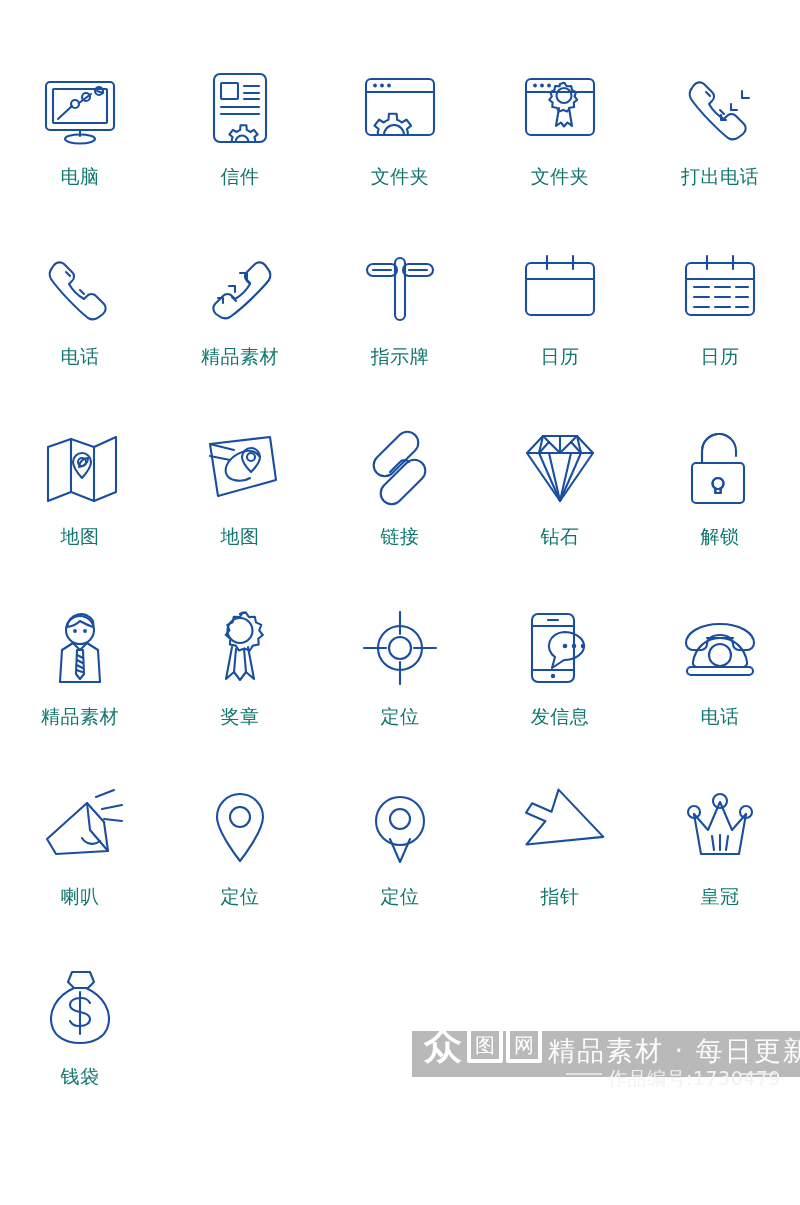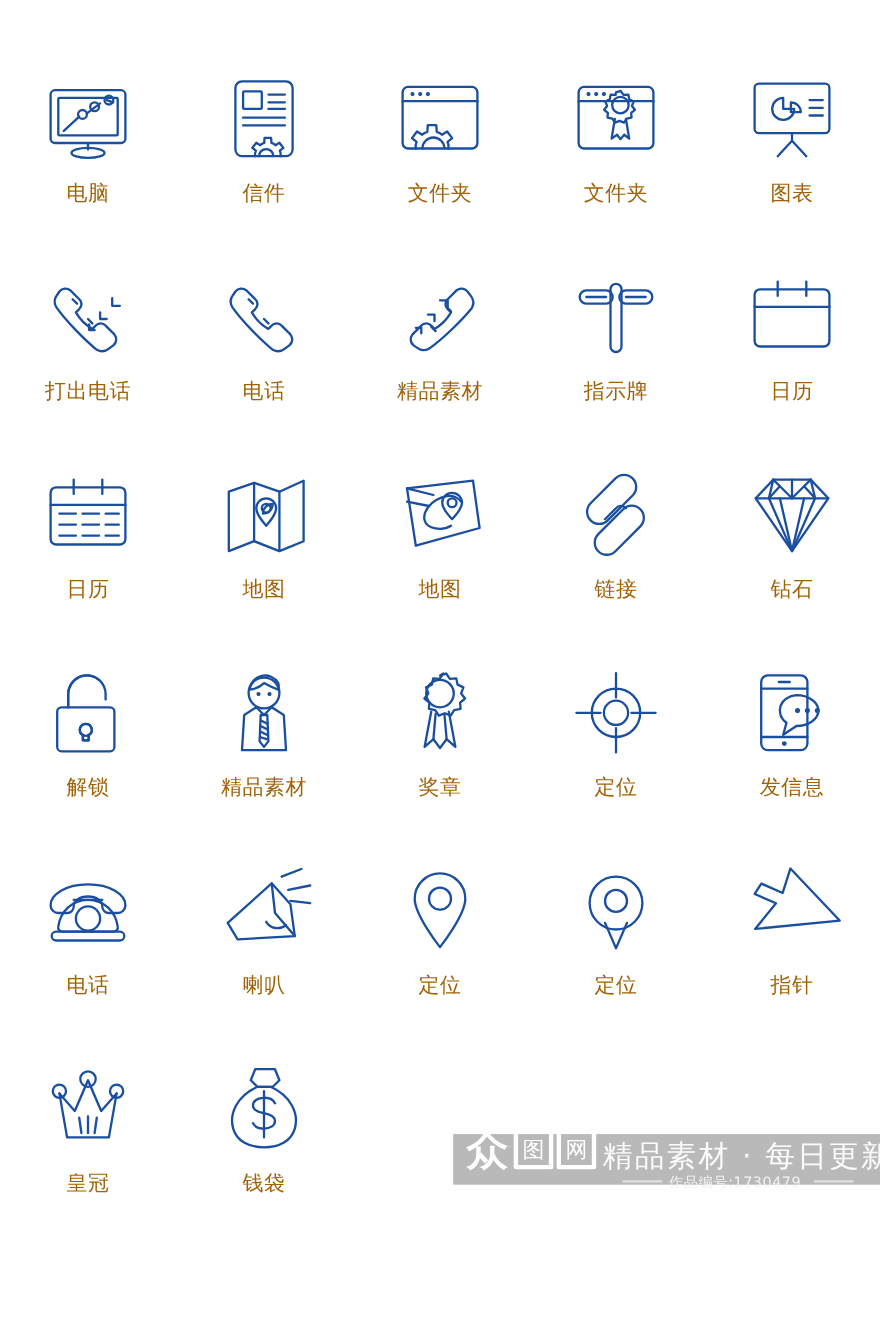--- a/index.html
+++ b/index.html
@@ -56,21 +56,21 @@
     vector-effect: non-scaling-stroke;
   }
   .glyph svg .fl {
     fill: #1a4fa0;
     stroke: none;
   }
   .label {
     margin-top: 12px;
     font-size: 19px;
     line-height: 1.1;
-    color: #a16207;
+    color: #0f766e;
     letter-spacing: 0.5px;
     white-space: nowrap;
     font-family: "DejaVu Sans", "Liberation Sans", sans-serif;
   }
 
   
   .wm-band {
     position: absolute;
     left: 412px;
     top: 1031px;
@@ -125,21 +125,21 @@
     letter-spacing: 2px;
     font-family: "DejaVu Sans", "Liberation Sans", sans-serif;
     white-space: nowrap;
     opacity: 0.95;
   }
   .wm-code {
     position: absolute;
     left: 608px;
     top: 1066px;
     color: #f2f2f2;
-    font-size: 13px;
+    font-size: 19px;
     letter-spacing: 0.5px;
     font-family: "DejaVu Sans", "Liberation Sans", sans-serif;
     white-space: nowrap;
   }
   .wm-rule {
     position: absolute;
     height: 2px;
     background: #e8e8e8;
     top: 1073px;
     opacity: 0.85;
@@ -200,32 +200,20 @@
             <path d="M12 30 H80"></path>
             <circle class="fl" cx="21" cy="23.5" r="1.9"></circle>
             <circle class="fl" cx="28" cy="23.5" r="1.9"></circle>
             <circle class="fl" cx="35" cy="23.5" r="1.9"></circle>
             <path d="M46 22 l4.2 -1.3 l2.6 3.6 l4.4 -0.3 l0.9 4.3 l4 1.9 l-1.6 4.1 l2.7 3.5 l-3.4 2.8 l0.3 4.4 l-4.4 0.8 l-2.4 3.7 l-4.1 -1.6 l-4.1 1.6 l-2.4 -3.7 l-4.4 -0.8 l0.3 -4.4 l-3.4 -2.8 l2.7 -3.5 l-1.6 -4.1 l4 -1.9 l0.9 -4.3 l4.4 0.3 z"></path>
             <circle cx="50" cy="33.5" r="7.5"></circle>
             <path d="M45 46 L42 64 L47 60.5 L50 64.5 L53.5 60.5 L58 64 L55 46"></path>
           </svg>
         </div>
         <div class="label">文件夹</div>
-      </div>
-      <div class="cell">
-        <div class="glyph">
-          <svg viewBox="0 0 92 92" xmlns="http://www.w3.org/2000/svg">
-            <rect x="12" y="14" width="68" height="45" rx="4"></rect>
-            <path d="M46 59 V66 M46 66 L33 80 M46 66 L59 80"></path>
-            <path d="M38 27 a10 10 0 1 0 10 10 H38 z"></path>
-            <path d="M45 31 a9 9 0 0 1 9 9 h-9 z"></path>
-            <path d="M62 29 H74 M62 36 H74 M62 43 H74"></path>
-          </svg>
-        </div>
-        <div class="label">图表</div>
       </div>
       <div class="cell">
         <div class="glyph">
           <svg viewBox="0 0 92 92" xmlns="http://www.w3.org/2000/svg">
             <path d="M20 23 a7 7 0 0 1 10 -1 l8 8 a6 6 0 0 1 0 9 l-3 3 a40 40 0 0 0 15 15 l3 -3 a6 6 0 0 1 9 0 l8 8 a7 7 0 0 1 -1 10 l-4 3 a10 10 0 0 1 -11 1 C44 68 26 50 17 37 a10 10 0 0 1 1 -11 z"></path>
             <path d="M50 52 l-4 -4 M36 34 l-4 -4"></path>
             <path d="M47 53 v5 h5"></path>
             <path d="M57 42 v6 h6"></path>
             <path d="M68 29 v7 h7"></path>
           </svg>

